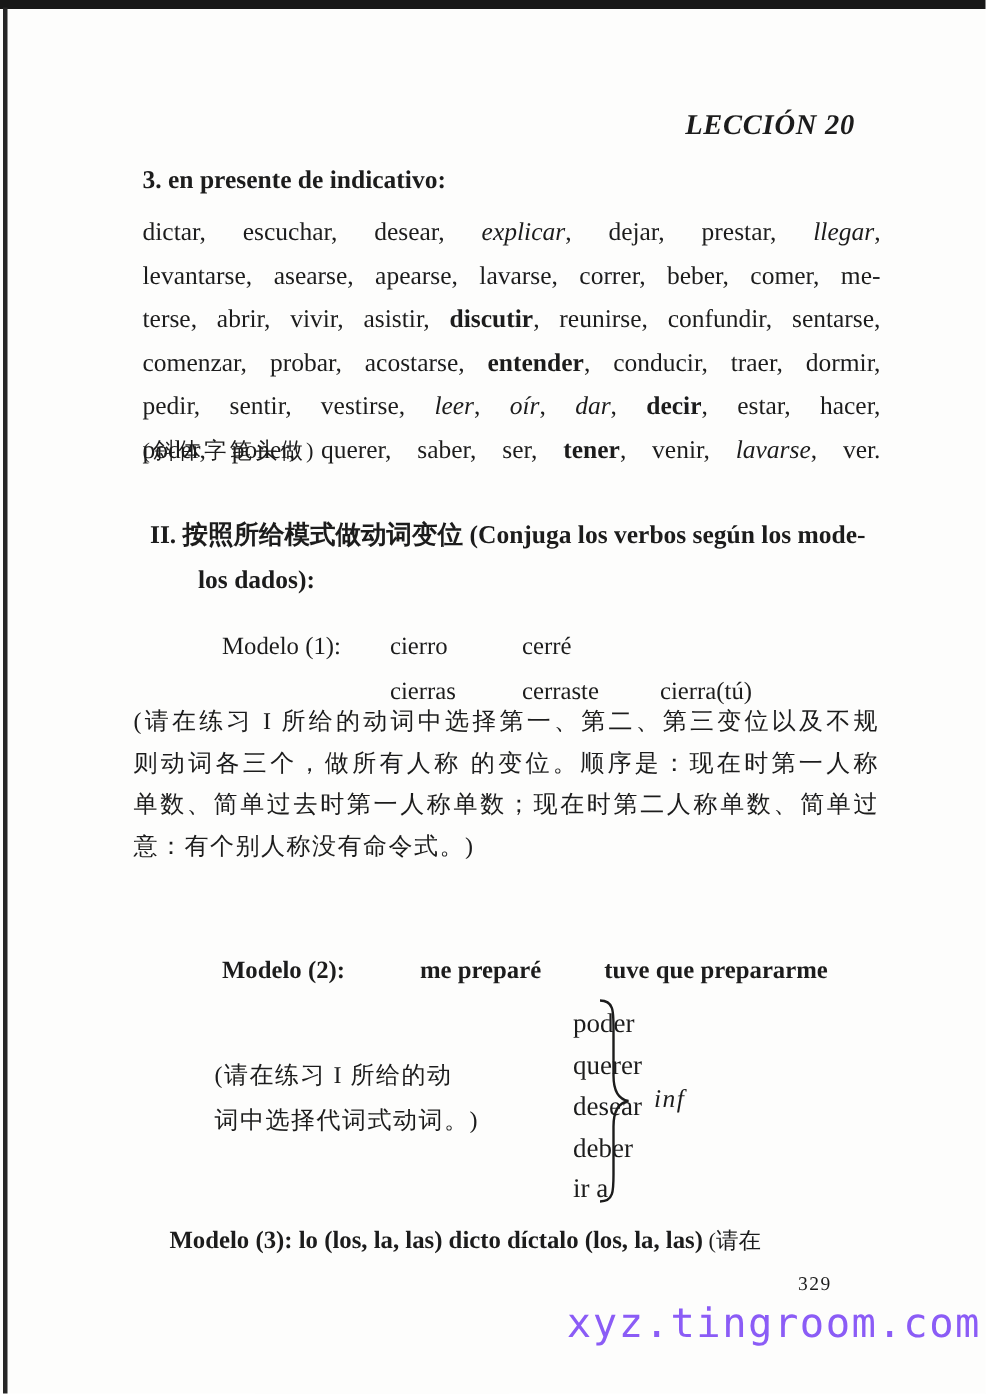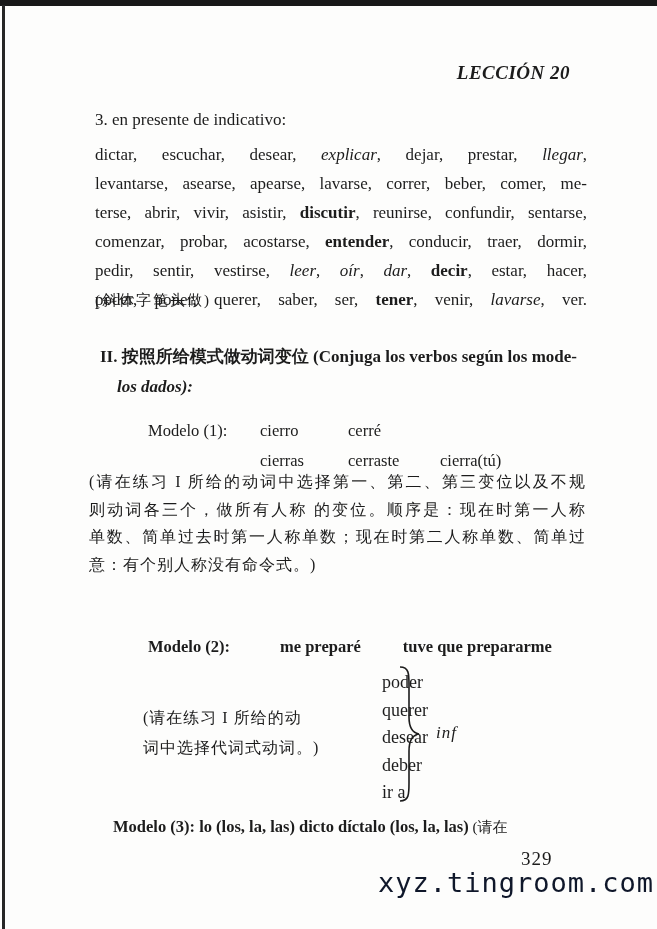--- a/index.html
+++ b/index.html
@@ -8,28 +8,28 @@
     background:#ffffff;
     font-family:"Liberation Serif","DejaVu Serif",serif;
     color:#1c1c1c;
     overflow:hidden;
   }
   .scan{position:relative;width:657px;height:929px;background:#fdfdfc;}
   .topbar{position:absolute;left:0;top:0;width:657px;height:6px;background:#181818;}
   .leftline{position:absolute;left:2px;top:5px;width:3px;height:924px;background:#262626;}
 
   .lesson-header{
-    position:absolute;top:62px;right:87px;
+    position:absolute;top:73px;right:87px;
     font-size:19px;font-weight:bold;font-style:italic;
     letter-spacing:0.5px;
   }
 
   .s3-heading{
     position:absolute;left:95px;top:110px;
-    font-size:17px;font-weight:normal;
+    font-size:17px;font-weight:bold;
   }
 
   .verb-par{
     position:absolute;left:95px;top:140px;width:492px;
     font-size:17px;line-height:29px;
   }
   .verb-par .tline{
     text-align:justify;text-align-last:justify;
     white-space:normal;
   }
@@ -39,21 +39,21 @@
   .cn{font-size:15px;}
   .s3-note{
     position:absolute;left:95px;top:291px;
     font-size:15px;letter-spacing:2px;
   }
 
   .sII{
     position:absolute;left:100px;top:342px;width:500px;
     font-size:17px;font-weight:bold;line-height:30px;
   }
-  .sII .l2{margin-left:17px;font-style:italic;}
+  .sII .l2{margin-left:32px;}
 
   .modelo1{
     position:absolute;left:148px;top:416px;
     font-size:16.5px;font-weight:normal;line-height:30px;
   }
   .modelo1 .row{display:flex;}
   .modelo1 .lab{width:112px;}
   .modelo1 .c1{width:88px;}
   .modelo1 .c2{width:92px;}
 
@@ -87,27 +87,27 @@
     font-size:17px;font-style:italic;letter-spacing:1px;
   }
 
   .modelo3{
     position:absolute;left:113px;top:817px;
     font-size:16.5px;
   }
   .modelo3 .b{font-weight:bold;}
 
   .page-number{
-    position:absolute;left:521px;top:848px;
-    font-size:19px;letter-spacing:1px;
+    position:absolute;left:532px;top:848px;
+    font-size:13px;letter-spacing:1px;
   }
   .watermark{
     position:absolute;right:3px;top:867px;
     font-family:"DejaVu Sans Mono","Liberation Mono",monospace;
-    font-size:27px;color:#0f172a;letter-spacing:1px;
+    font-size:27px;color:#8b5cf6;letter-spacing:1px;
   }
 </style>
 </head>
 <body>
 
 <div class="scan">
   <div class="topbar"></div>
   <div class="leftline"></div>
 
   <div class="lesson-header">LECCIÓN 20</div>

